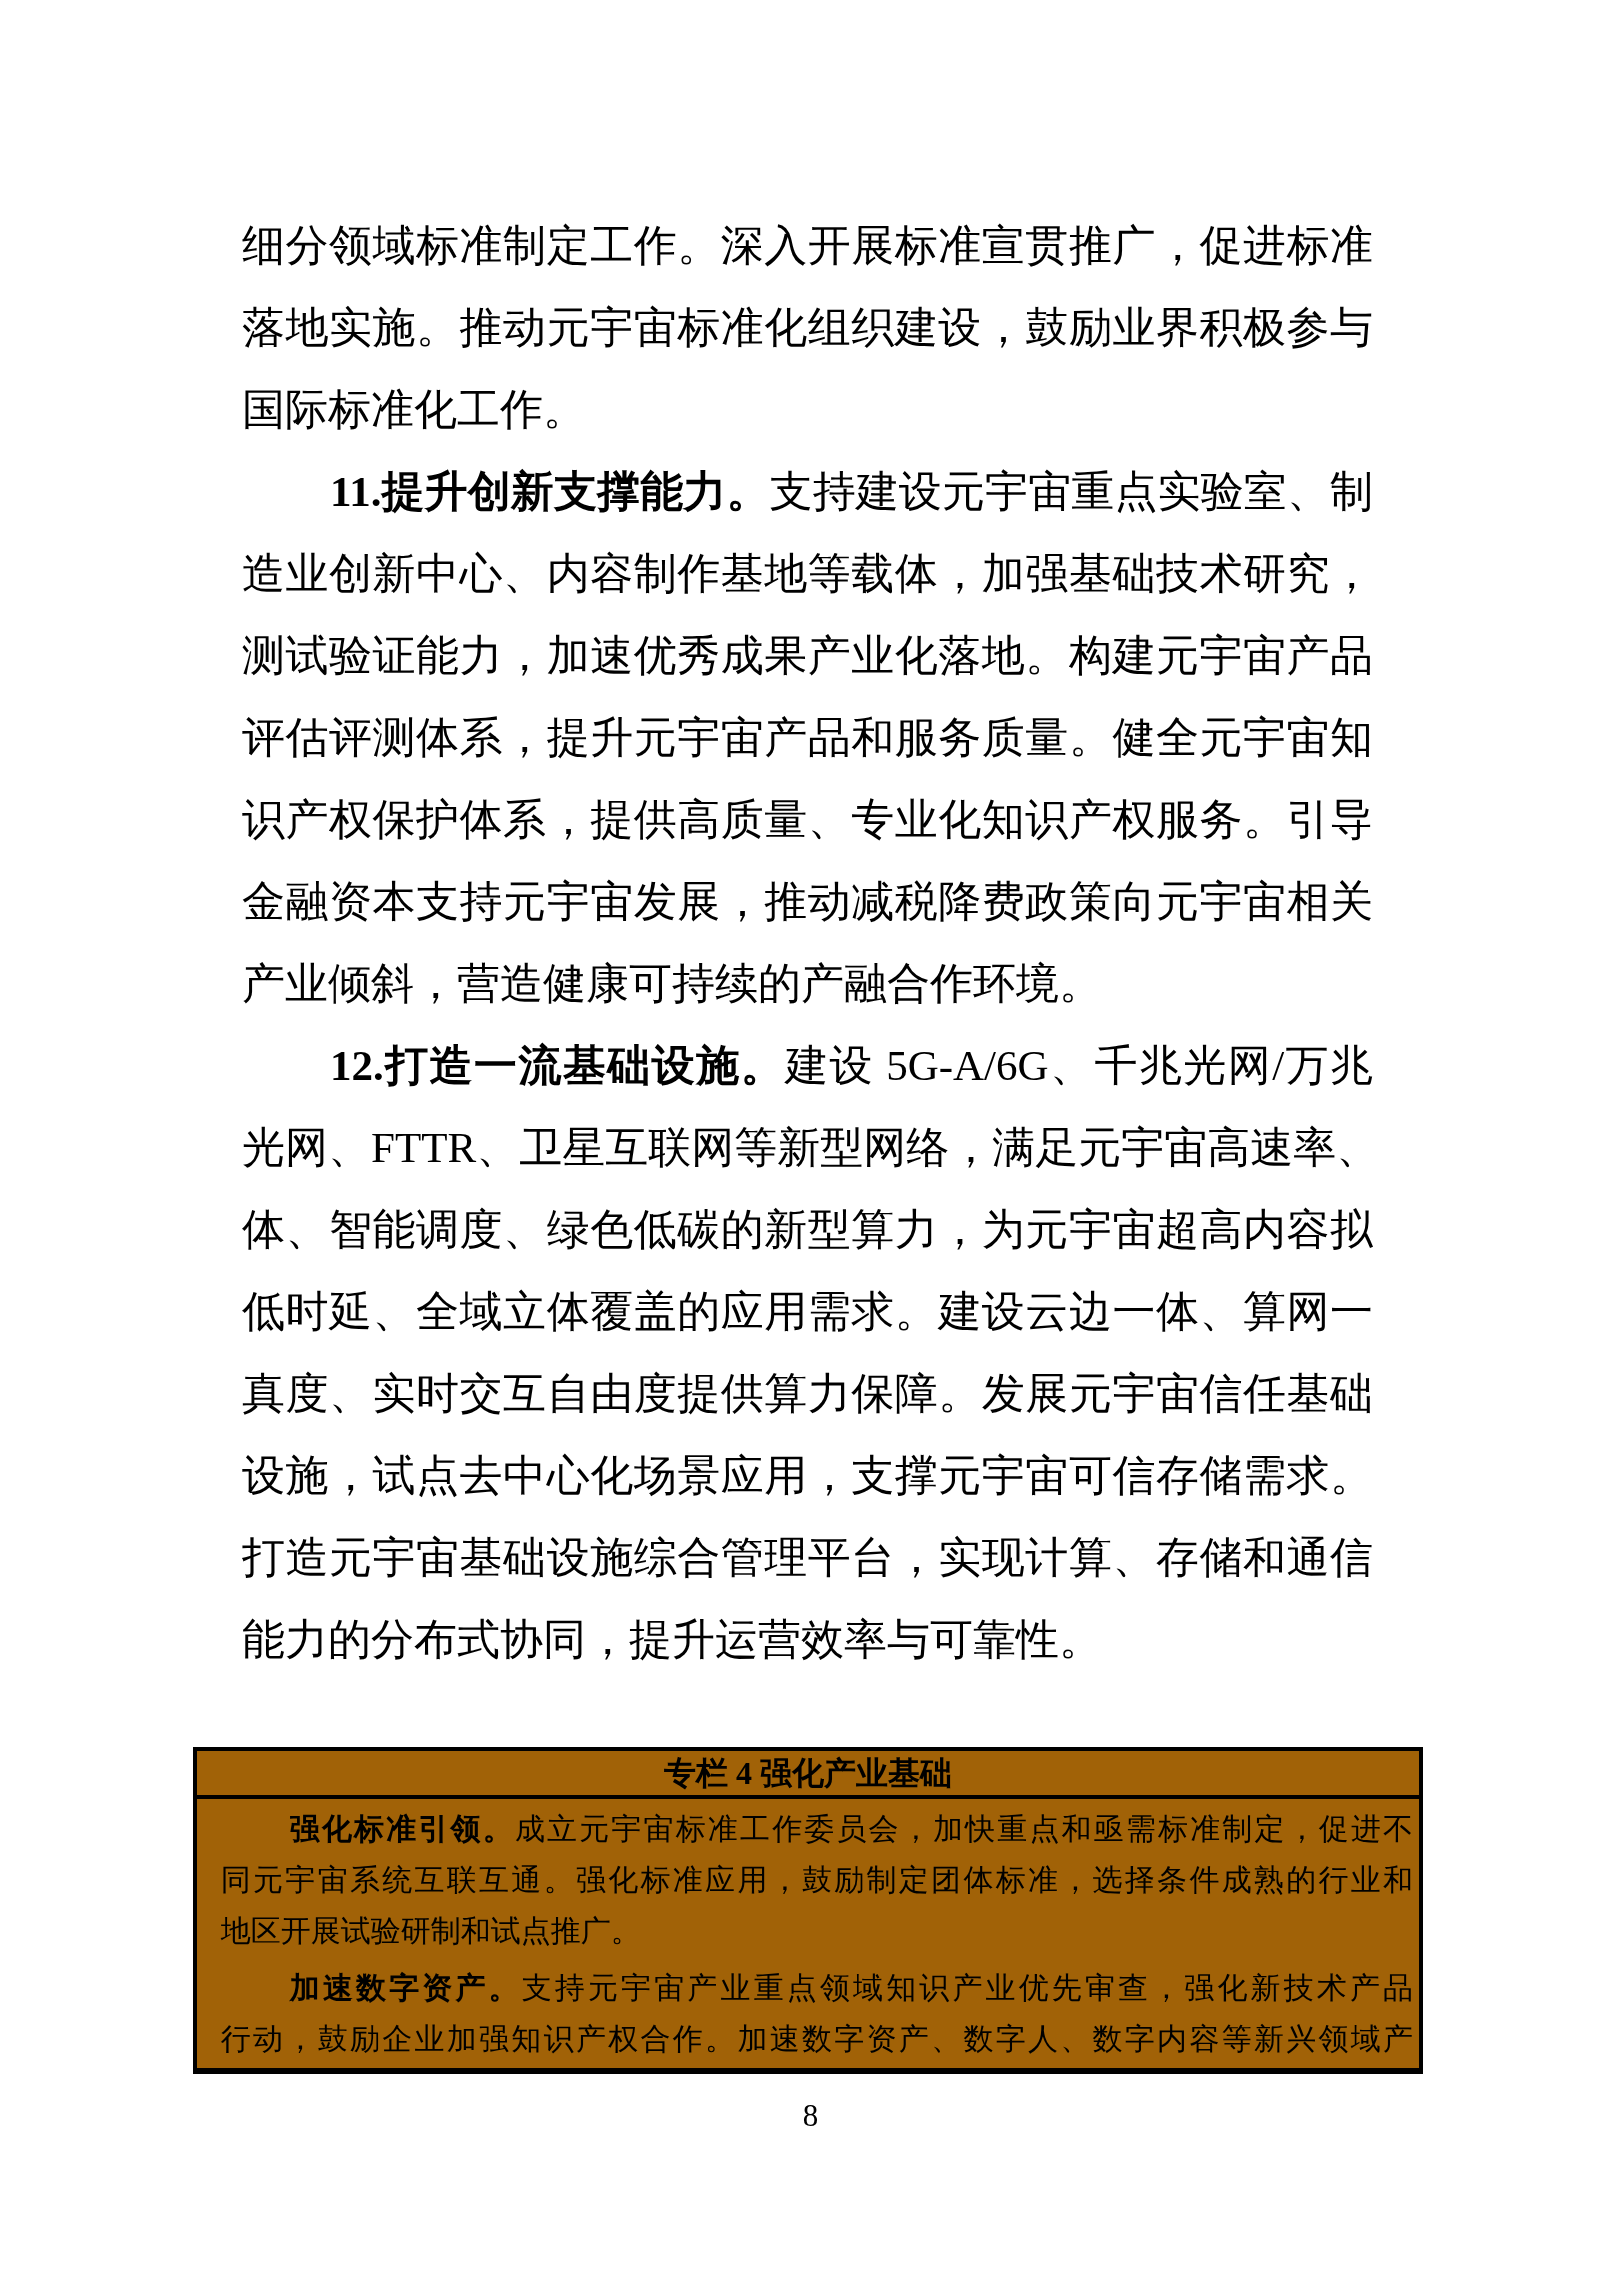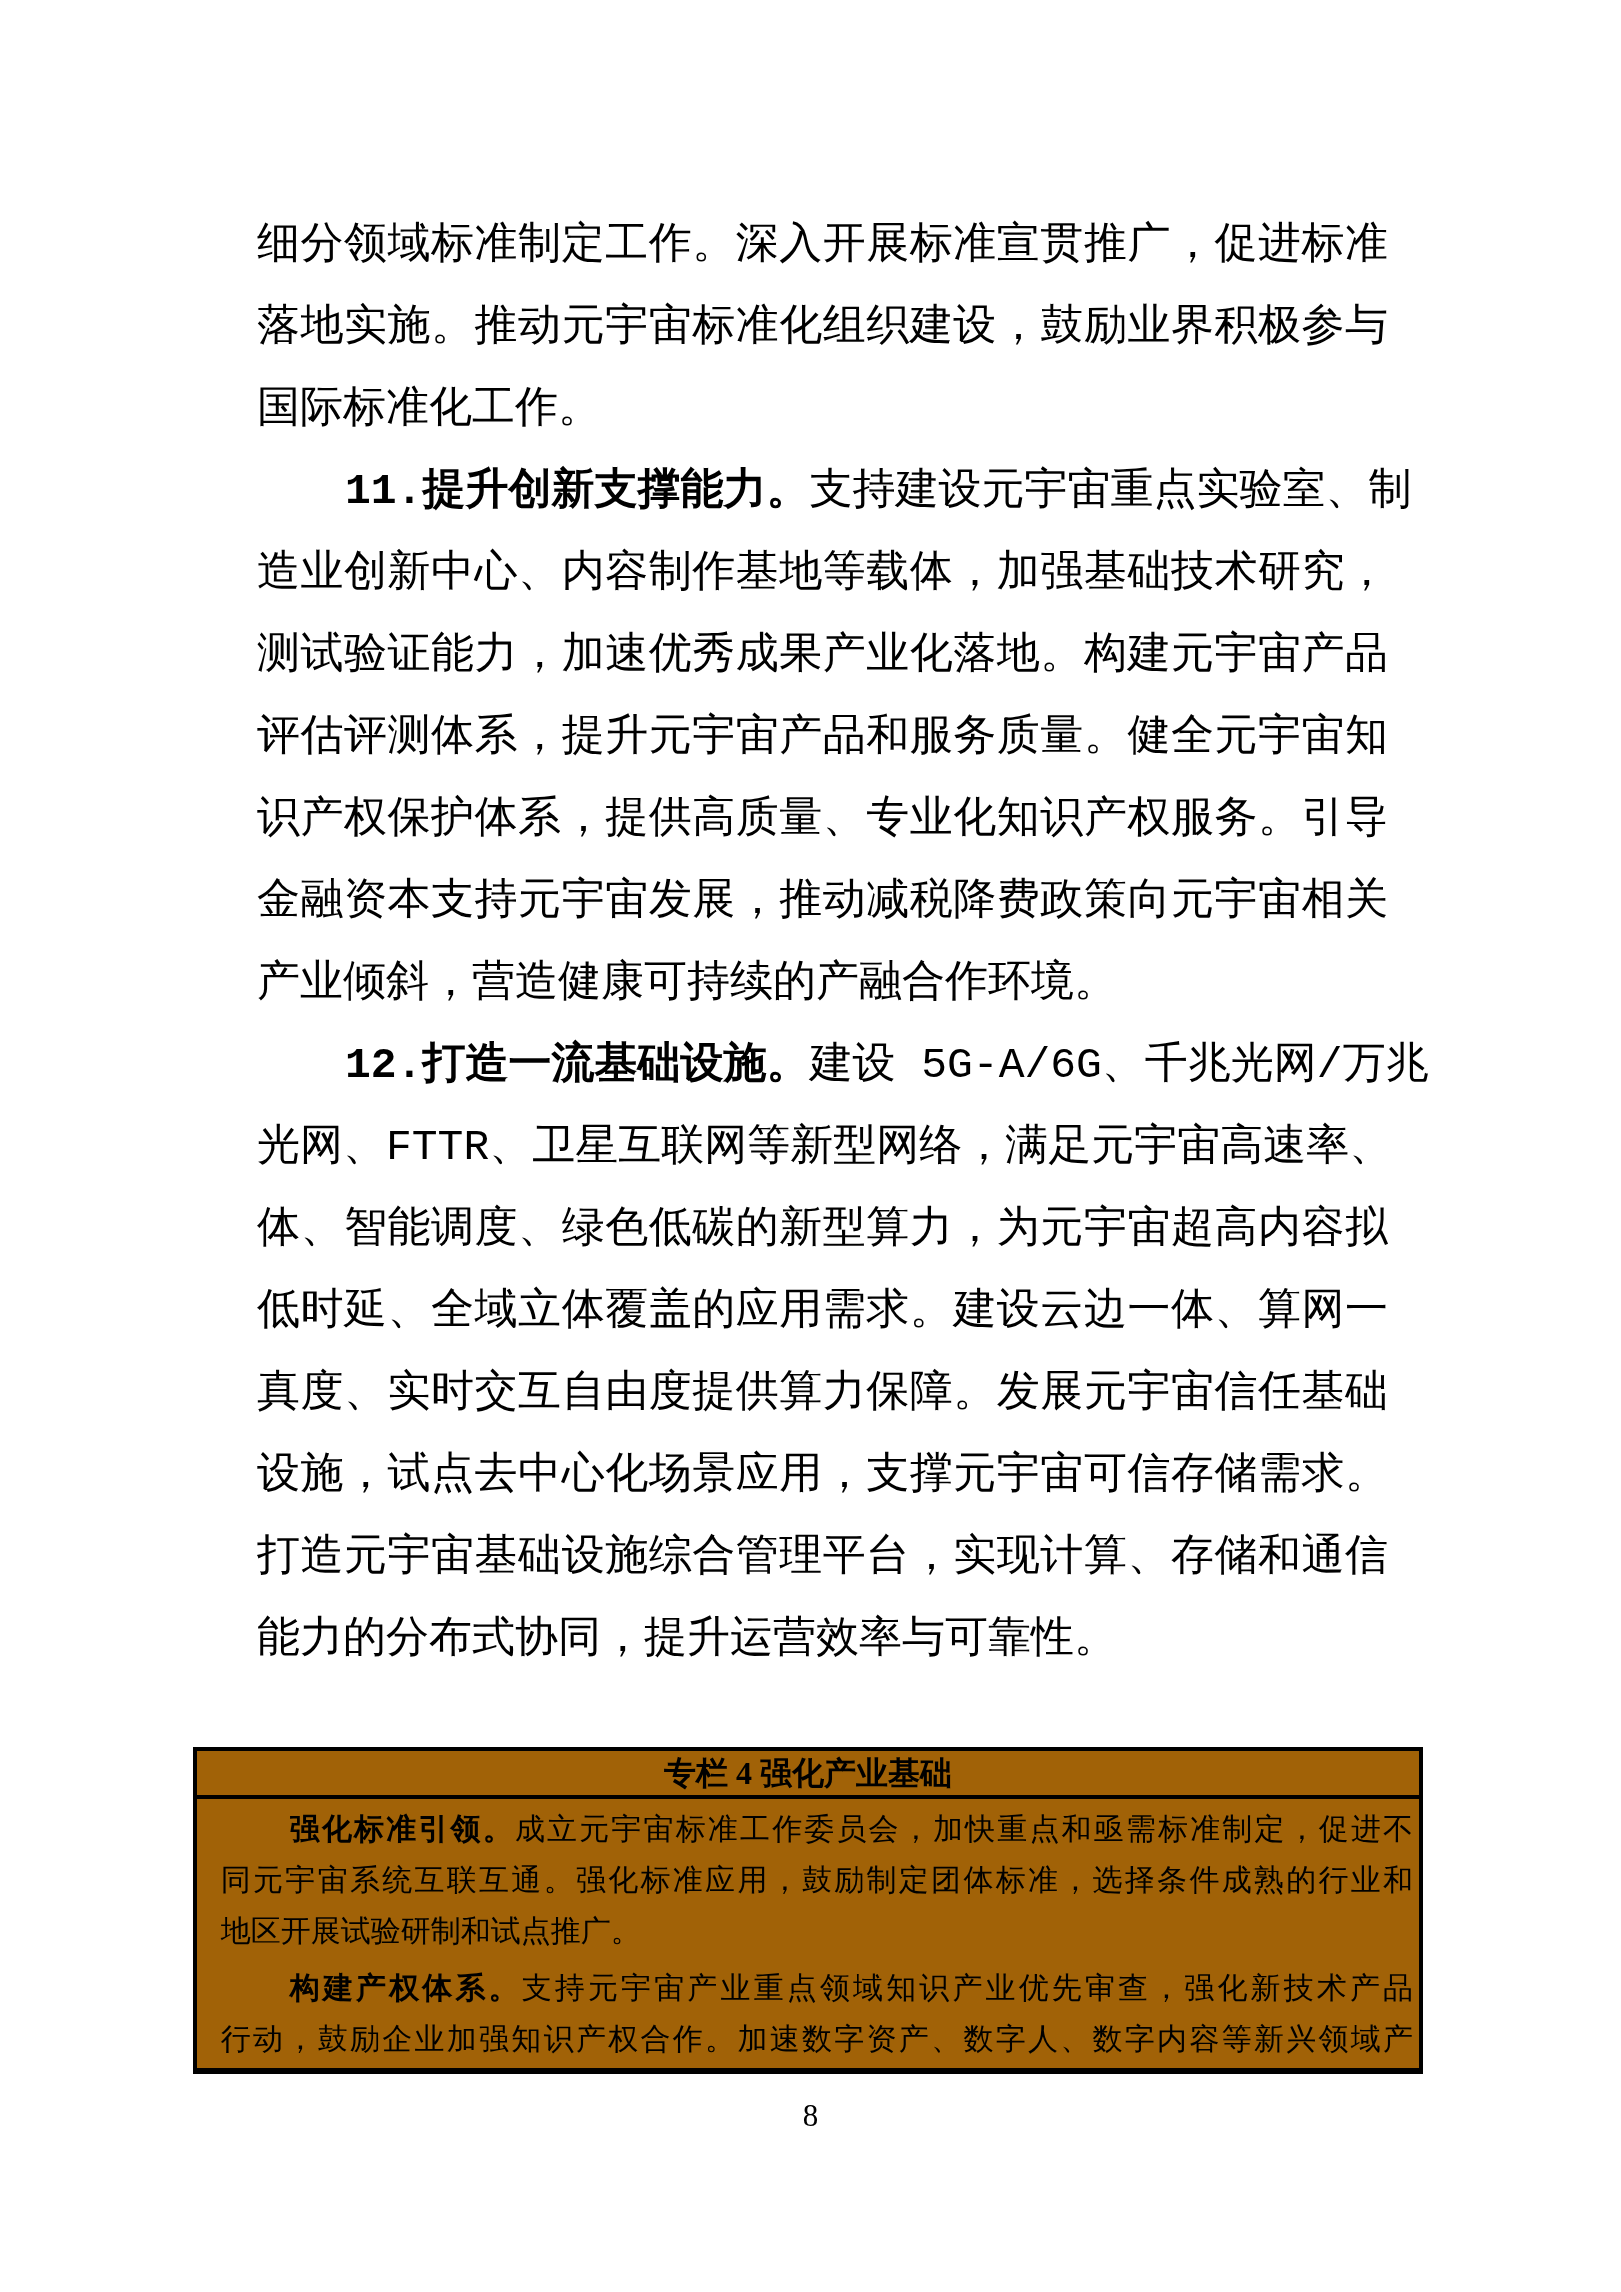--- a/index.html
+++ b/index.html
@@ -2,21 +2,21 @@
 <html><head>
 <meta charset="utf-8">
 <style>
   html,body{margin:0;padding:0;background:#ffffff;}
   .page{
     position:relative;width:1621px;height:2293px;background:#ffffff;
     color:#000;font-family:"Liberation Serif","DejaVu Serif",serif;
     overflow:hidden;
   }
   
-  .body-text{position:absolute;left:257px;top:205px;width:1131px;font-family:Liberation Mono, monospace;}
+  .body-text{position:absolute;left:242px;top:205px;width:1131px;}
   .line{
     height:82px;line-height:82px;font-size:43px;
     text-align:justify;text-align-last:justify;
     white-space:nowrap;
   }
   .line.endl{text-align-last:left;}
   .line.ind{text-indent:88px;}
   .line b,.pline b{font-weight:700;}
   
   .panel{
@@ -67,21 +67,21 @@
       <div class="line"><span>打造元宇宙基础设施综合管理平台，实现计算、存储和通信</span></div>
       <div class="line endl"><span>能力的分布式协同，提升运营效率与可靠性。</span></div>
     </div>
 
   <div class="panel">
     <div class="panel-header">专栏 4 强化产业基础</div>
     <div class="panel-body" id="panel-body">
         <div class="pline ind"><b>强化标准引领。</b><span>成立元宇宙标准工作委员会，加快重点和亟需标准制定，促进不</span></div>
         <div class="pline"><span>同元宇宙系统互联互通。强化标准应用，鼓励制定团体标准，选择条件成熟的行业和</span></div>
         <div class="pline endl"><span>地区开展试验研制和试点推广。</span></div>
-        <div class="pline ind gap"><b>构建产权体系。</b><span>支持元宇宙产业重点领域知识产业优先审查，强化新技术产品</span></div>
+        <div class="pline ind gap"><b>加速数字资产。</b><span>支持元宇宙产业重点领域知识产业优先审查，强化新技术产品</span></div>
         <div class="pline"><span>行动，鼓励企业加强知识产权合作。加速数字资产、数字人、数字内容等新兴领域产</span></div>
       </div>
   </div>
 
   <div class="page-number">8</div>
 
 </div>
 
 
 </body></html>

